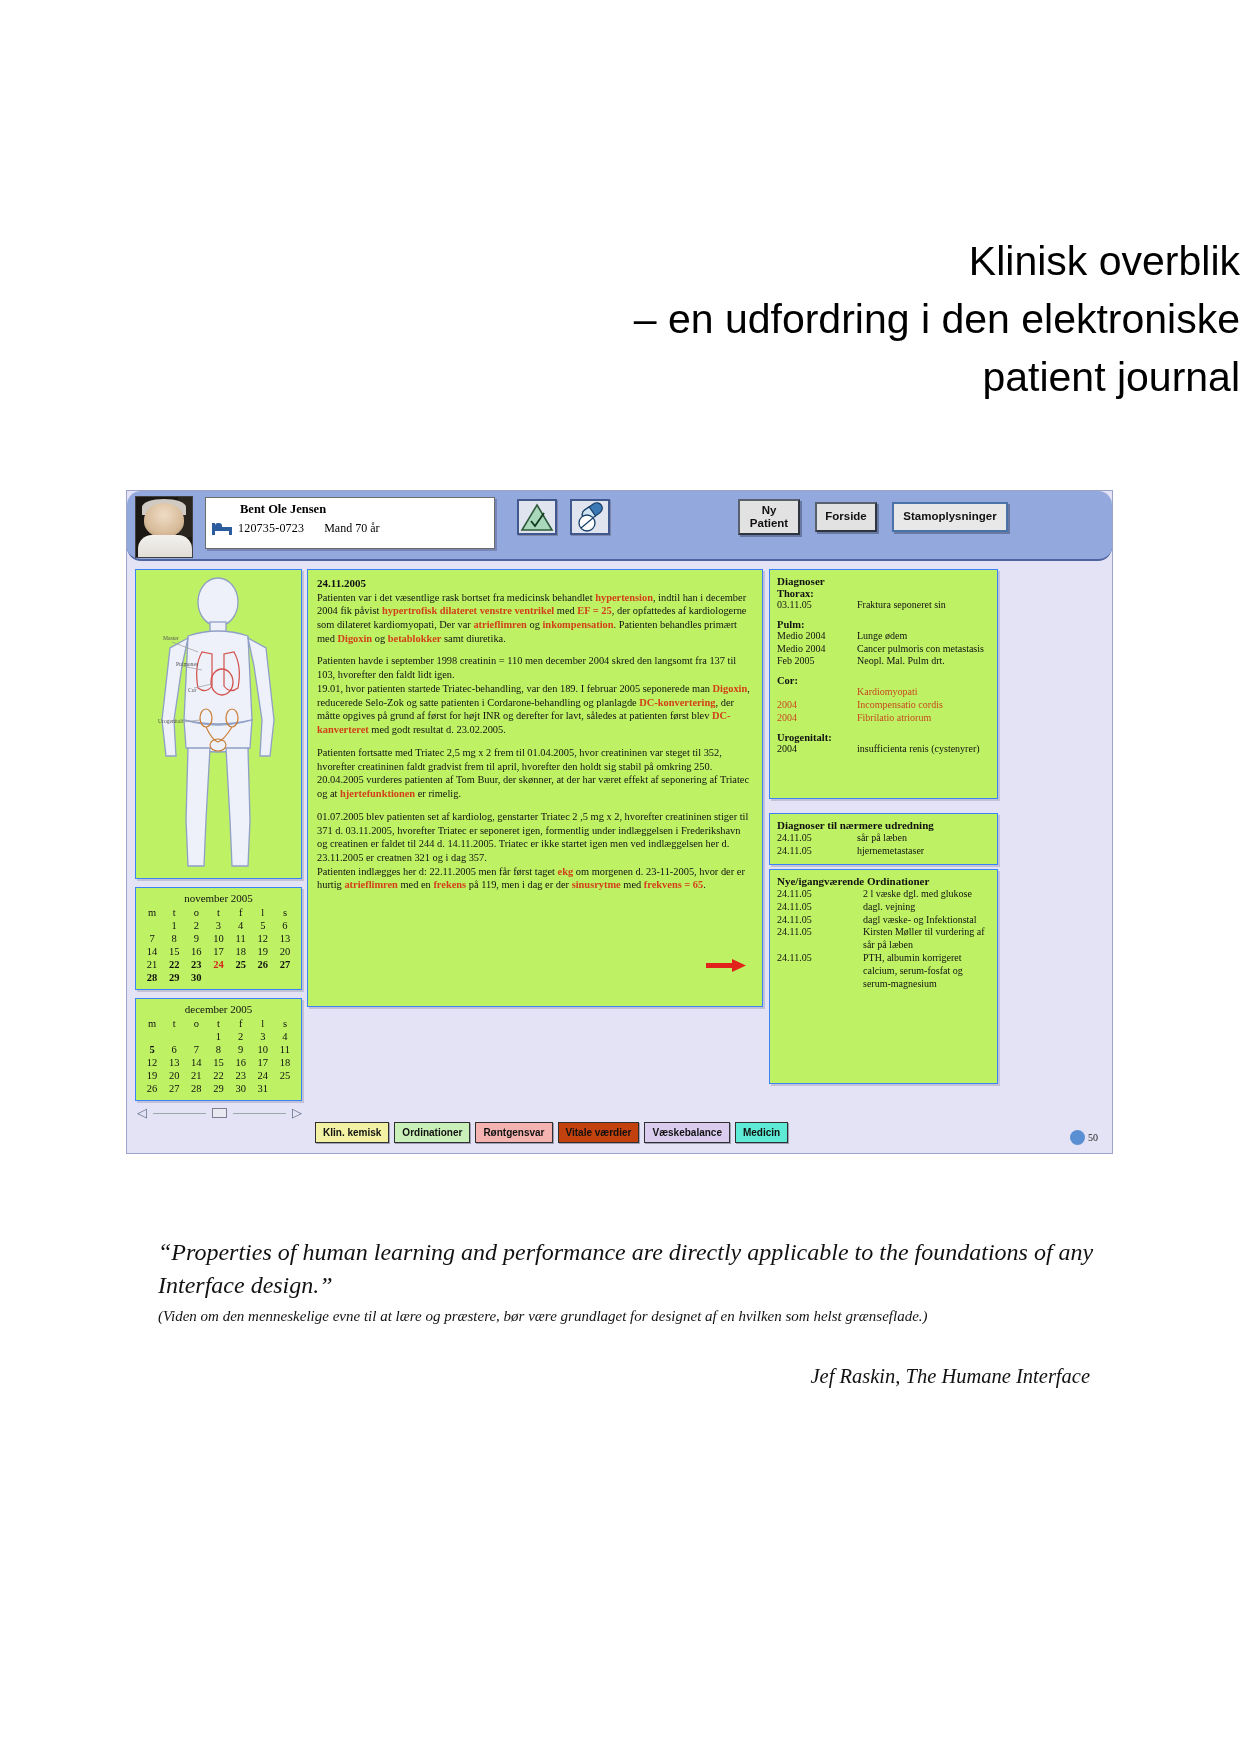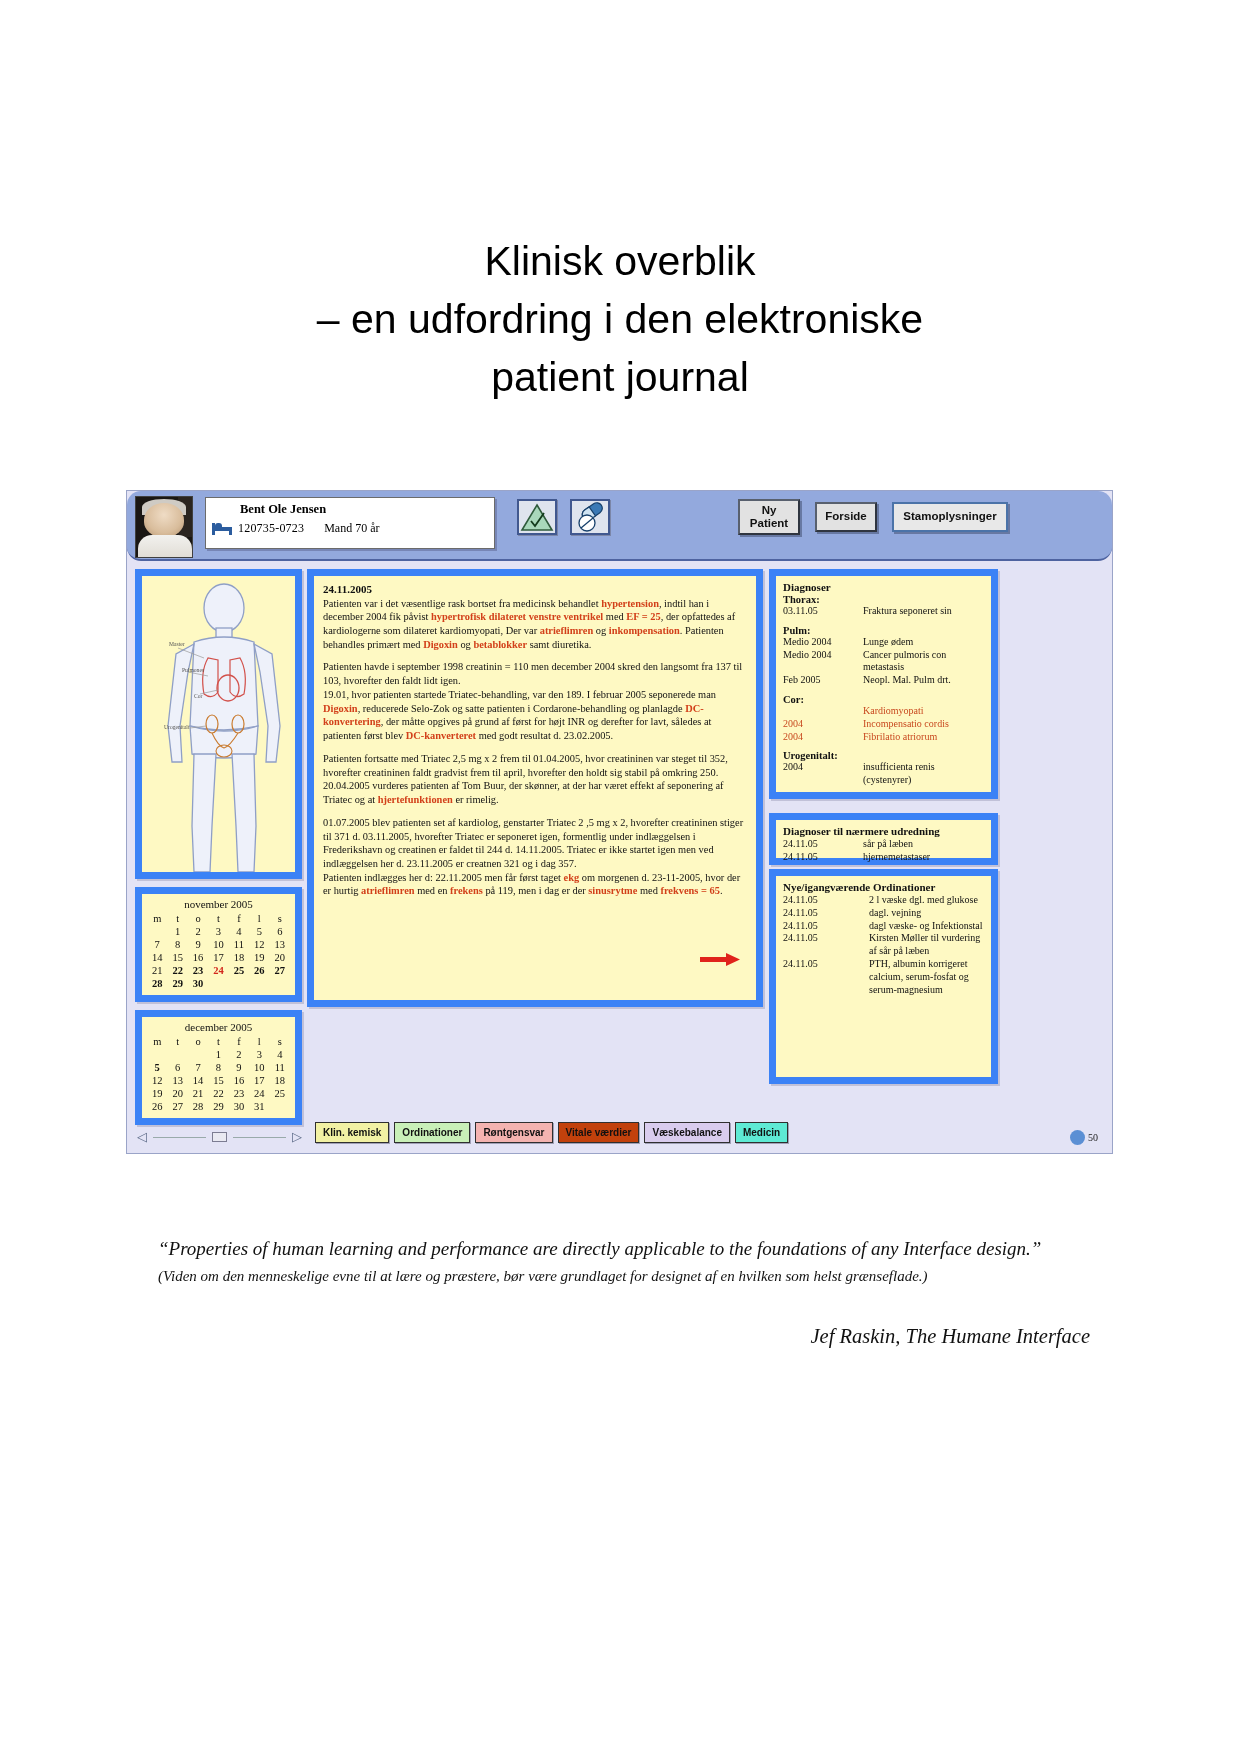--- a/index.html
+++ b/index.html
@@ -9,21 +9,21 @@
     background:#ffffff;
     font-family:"Liberation Serif", serif;
     position:relative;
     overflow:hidden;
   }
 
   
   .slide-title {
     position:absolute;
     left:0; top:232px; width:1240px;
-    text-align:center;
+    text-align:right;
     font-family:"Liberation Sans", sans-serif;
     font-size:41px;
     line-height:1.42;
     color:#000;
     font-weight:400;
   }
   .slide-title div { white-space:nowrap; }
 
   
   .app {
@@ -121,22 +121,22 @@
                        border-color:#4b73a8; background:#e8e8e8; }
 
   
   .app-body { position:relative; padding:8px; height:592px; }
 
   .col-left  { position:absolute; left:8px;  top:8px;  width:167px; }
   .col-mid   { position:absolute; left:180px; top:8px; width:456px; }
   .col-right { position:absolute; left:642px; top:8px; width:229px; }
 
   .boxed {
-    background:#fef9c3;
-    border:7px solid #3b82f6;
+    background:#bef264;
+    border:1px solid #3b82f6;
     box-shadow:2px 2px 0 rgba(90,90,130,.25);
   }
 
   
   .fig { height:310px; position:relative; overflow:hidden; }
   .fig svg { position:absolute; left:0; top:0; }
 
   
   .cal { margin-top:8px; padding:3px 5px 5px 5px; }
   .cal .cap {
@@ -210,21 +210,21 @@
   .page-dot .dot { width:15px; height:15px; border-radius:50%; background:#5b8fd4; }
   .page-dot .num { font-family:"Liberation Serif", serif; font-size:10px; color:#222; }
 
   
   .quote {
     position:absolute; left:158px; top:1236px; width:940px;
     font-family:"Liberation Serif", serif;
     color:#111;
   }
   .quote .big {
-    font-style:italic; font-size:19px; line-height:1.38;
+    font-style:italic; font-size:24px; line-height:1.38;
   }
   .quote .small {
     font-style:italic; font-size:15px; line-height:1.38; margin-top:4px;
   }
   .quote .attrib {
     text-align:right; font-style:italic; font-size:20.5px; margin-top:38px;
     padding-right:8px;
   }
 </style>
 </head>

